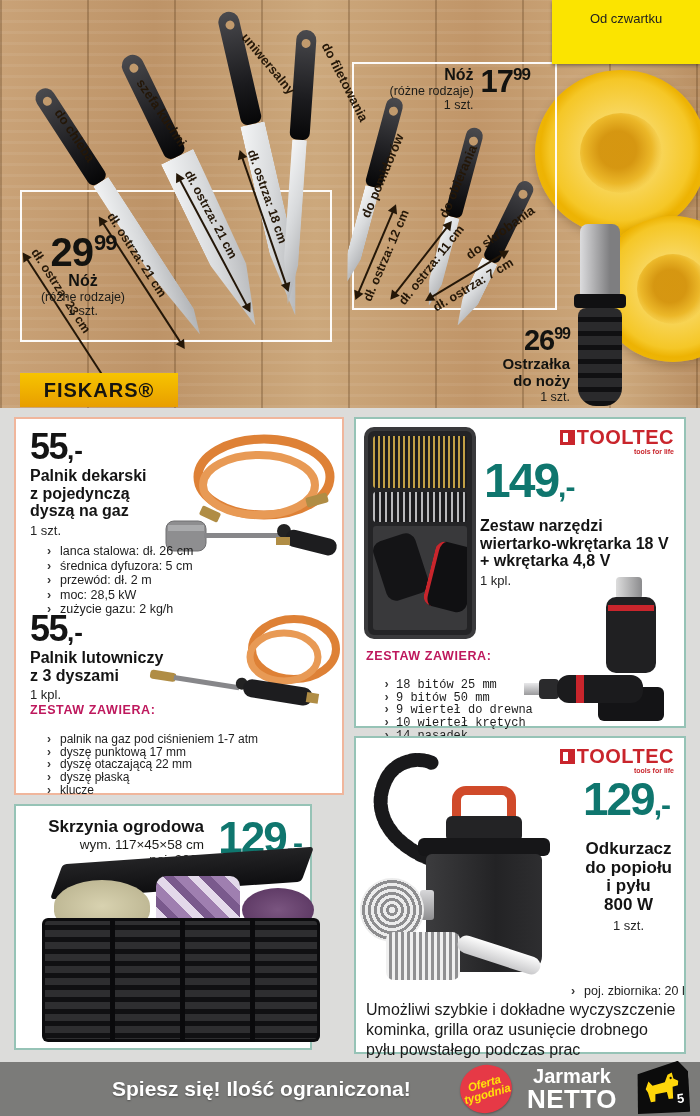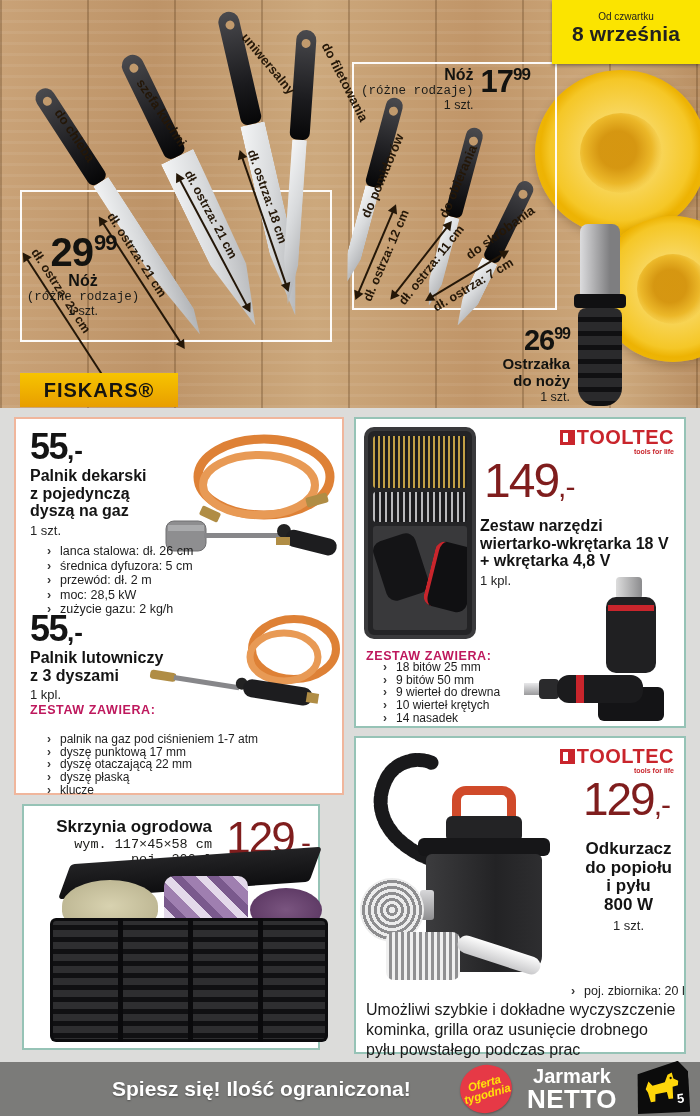--- a/index.html
+++ b/index.html
@@ -9,21 +9,21 @@
   .abs{position:absolute;}
 
   
   .wood{position:absolute;left:0;top:0;width:700px;height:408px;overflow:hidden;
     background:
       repeating-linear-gradient(90deg, rgba(82,52,22,.28) 0 2px, rgba(0,0,0,0) 2px 87px),
       repeating-linear-gradient(0deg, rgba(255,255,255,.06) 0 3px, rgba(0,0,0,0) 3px 11px),
       linear-gradient(90deg,#c9a277 0%,#bd9367 22%,#cca87c 45%,#c09568 68%,#cda97d 88%,#b98f63 100%);}
   .start-badge{position:absolute;top:0;right:0;width:148px;height:64px;background:#fbe400;
     text-align:center;padding-top:11px;box-shadow:0 2px 3px rgba(0,0,0,.35);}
-  .sb1{font-size:10px;color:#22221f;}
+  .sb1{font-size:13px;color:#22221f;}
   .sb2{font-size:21px;font-weight:800;color:#22221f;letter-spacing:.2px;}
 
   .wbox{position:absolute;border:2px solid rgba(255,255,255,.95);}
 
   
   .knife{position:absolute;transform-origin:50% 0;}
   .k-handle{margin:0 auto;background:linear-gradient(180deg,#4a4a4e,#1a1a1d 65%,#060607);
     border-radius:12px 12px 8px 8px;position:relative;}
   .k-handle::after{content:"";position:absolute;top:9px;left:50%;transform:translateX(-50%);
     width:9px;height:9px;border-radius:50%;background:#c19a6d;}
@@ -45,40 +45,40 @@
   .melon::after{content:"";position:absolute;inset:26%;border-radius:50%;opacity:.9;
     background:radial-gradient(circle at 46% 46%, #d2900a 0 30%, #eab423 55%, rgba(0,0,0,0) 72%);}
 
   .big-price{font-size:40px;font-weight:800;color:#131310;letter-spacing:-1px;line-height:1;}
   .big-price sup{font-size:22px;position:relative;top:-2px;left:1px;}
   .mid-price{font-size:31px;font-weight:800;color:#131310;letter-spacing:-1px;line-height:1;}
   .mid-price sup{font-size:17px;position:relative;top:-1px;}
   .sm-price{font-size:29px;font-weight:800;color:#131310;letter-spacing:-1px;line-height:1;}
   .sm-price sup{font-size:16px;}
   .pk-name{font-size:16px;font-weight:800;color:#131310;}
-  .pk-var{font-size:12.5px;color:#1c1c19;font-family:Liberation Mono, monospace;}
+  .pk-var{font-size:12.5px;color:#1c1c19;}
   .pk-qty{font-size:12.5px;color:#1c1c19;}
   .lk-head{text-align:center;}
   .rk-head{display:flex;gap:7px;align-items:flex-start;}
   .rk-head .rk-txt{text-align:right;flex:1;}
   .sharp-block{text-align:right;}
   .sharp-block .pk-name{font-size:15px;line-height:1.15;}
 
   .fiskars{position:absolute;left:20px;top:373px;width:158px;height:34px;
     background:linear-gradient(180deg,#f7c400,#e89e00);display:flex;align-items:center;justify-content:center;
     font-size:20px;font-weight:800;letter-spacing:1px;color:#161410;}
 
   
   .panel{position:absolute;background:#fff;}
   .b-salmon{border:2px solid #f0b69c;}
   .b-teal{border:2px solid #96c3b6;}
 
   .p-price-black{font-size:36px;font-weight:800;color:#141414;letter-spacing:-1.5px;line-height:1;}
   .p-price-black .ps{font-size:26px;letter-spacing:0;}
-  .teal-price{color:#7f1d1d;font-weight:400;letter-spacing:-2px;line-height:1;white-space:nowrap;}
+  .teal-price{color:#0f766e;font-weight:700;letter-spacing:-2px;line-height:1;white-space:nowrap;}
   .teal-price .pd{font-size:48px;}
   .teal-price .ps{font-size:30px;letter-spacing:-1px;}
   .prod-title{font-size:16px;font-weight:800;line-height:1.1;color:#141414;}
   .prod-qty{font-size:13px;color:#242424;margin-top:3px;}
   .set-header{font-size:12.5px;font-weight:800;letter-spacing:.6px;color:#be185d;}
   ul.blist{list-style:none;margin:16px;padding:0;}
   ul.blist li{position:relative;padding-left:14px;color:#1c1c1c;}
   ul.blist li::before{content:"›";position:absolute;left:1px;top:0;font-weight:700;color:#3a3a3a;}
   .specs li{font-size:12.5px;line-height:13.6px;margin-bottom:1px;}
   .set-list li{font-size:12px;line-height:11.7px;margin-bottom:1px;}
@@ -223,21 +223,20 @@
     </div>
     <div class="abs sharp-block" style="left:470px;top:326px;width:100px;">
       <div class="sm-price"><span>26</span><sup>99</sup></div>
       <div class="pk-name">Ostrzałka</div>
       <div class="pk-name">do noży</div>
       <div class="pk-qty">1 szt.</div>
     </div>
 
     <div class="start-badge">
       <div class="sb1">Od czwartku</div>
-      <div class="sb2">8 września</div>
     </div>
 
     <div class="fiskars">FISKARS®</div>
   </div>
 
   <div class="panel b-salmon" style="left:14px;top:417px;width:330px;height:378px;">
     <div class="abs p-price-black" style="left:14px;top:10px;"><span>55</span><span class="ps">,-</span></div>
     <div class="abs" style="left:14px;top:48px;">
       <div class="prod-title">Palnik dekarski</div>
       <div class="prod-title">z pojedynczą</div>
@@ -305,42 +304,42 @@
       <div class="prod-title">wiertarko-wkrętarka 18 V</div>
       <div class="prod-title">+ wkrętarka 4,8 V</div>
       <div class="prod-qty">1 kpl.</div>
     </div>
     <div class="abs case" style="left:8px;top:8px;width:112px;height:212px;">
       <div class="bits"></div>
       <div class="bits b2"></div>
       <div class="tools"></div>
     </div>
     <div class="abs set-header" style="left:10px;top:230px;">ZESTAW ZAWIERA:</div>
-    <ul class="abs blist set-list" style="left:10px;top:227px;width:160px;">
+    <ul class="abs blist set-list" style="left:10px;top:245px;width:160px;font-family:Liberation Mono, monospace;">
       <li>18 bitów 25 mm</li>
       <li>9 bitów 50 mm</li>
       <li>9 wierteł do drewna</li>
       <li>10 wierteł krętych</li>
       <li>14 nasadek</li>
     </ul>
     <div class="abs" style="left:232px;top:158px;width:92px;height:148px;">
       <div class="abs" style="left:28px;top:0;width:26px;height:22px;background:linear-gradient(90deg,#ddd,#8b8b8d);border-radius:4px;"></div>
       <div class="abs" style="left:18px;top:20px;width:50px;height:76px;background:#202022;border-radius:10px;"></div>
       <div class="abs" style="left:20px;top:28px;width:46px;height:6px;background:#c9252c;"></div>
       <div class="abs" style="left:10px;top:110px;width:66px;height:34px;background:#141416;border-radius:6px;"></div>
     </div>
     <div class="abs" style="left:168px;top:252px;width:130px;height:40px;">
       <div class="abs" style="left:0;top:12px;width:16px;height:12px;background:linear-gradient(#e8e8ea,#9a9a9c);"></div>
       <div class="abs" style="left:15px;top:8px;width:20px;height:20px;background:#2a2a2c;border-radius:4px;"></div>
       <div class="abs" style="left:33px;top:4px;width:86px;height:28px;background:#1b1b1d;border-radius:12px;"></div>
       <div class="abs" style="left:52px;top:4px;width:8px;height:28px;background:#c9252c;"></div>
     </div>
   </div>
 
-  <div class="panel b-teal" style="left:22px;top:804px;width:298px;height:246px;">
+  <div class="panel b-teal" style="left:14px;top:804px;width:298px;height:246px;">
     <div class="abs" style="right:106px;top:12px;text-align:right;">
       <div class="prod-title" style="font-size:17px;">Skrzynia ogrodowa</div>
       <div class="pk-var" style="font-size:13.5px;">wym. 117×45×58 cm</div>
       <div class="pk-var" style="font-size:13.5px;">poj. 300 l</div>
       <div class="pk-var" style="font-size:13.5px;">1 szt.</div>
     </div>
     <div class="abs teal-price" style="right:8px;top:10px;"><span class="pd" style="font-size:44px;">129</span><span class="ps">,-</span></div>
     <div class="abs" style="left:12px;top:48px;width:306px;height:192px;">
       <div class="abs" style="left:28px;top:2px;width:252px;height:34px;background:linear-gradient(#232325,#0e0e10);transform:rotate(-4deg) skewX(-24deg);border-radius:4px;"></div>
       <div class="abs" style="left:26px;top:26px;width:96px;height:52px;background:radial-gradient(#d8d2b0,#b5ae8a);border-radius:50% 50% 40% 40%;"></div>

